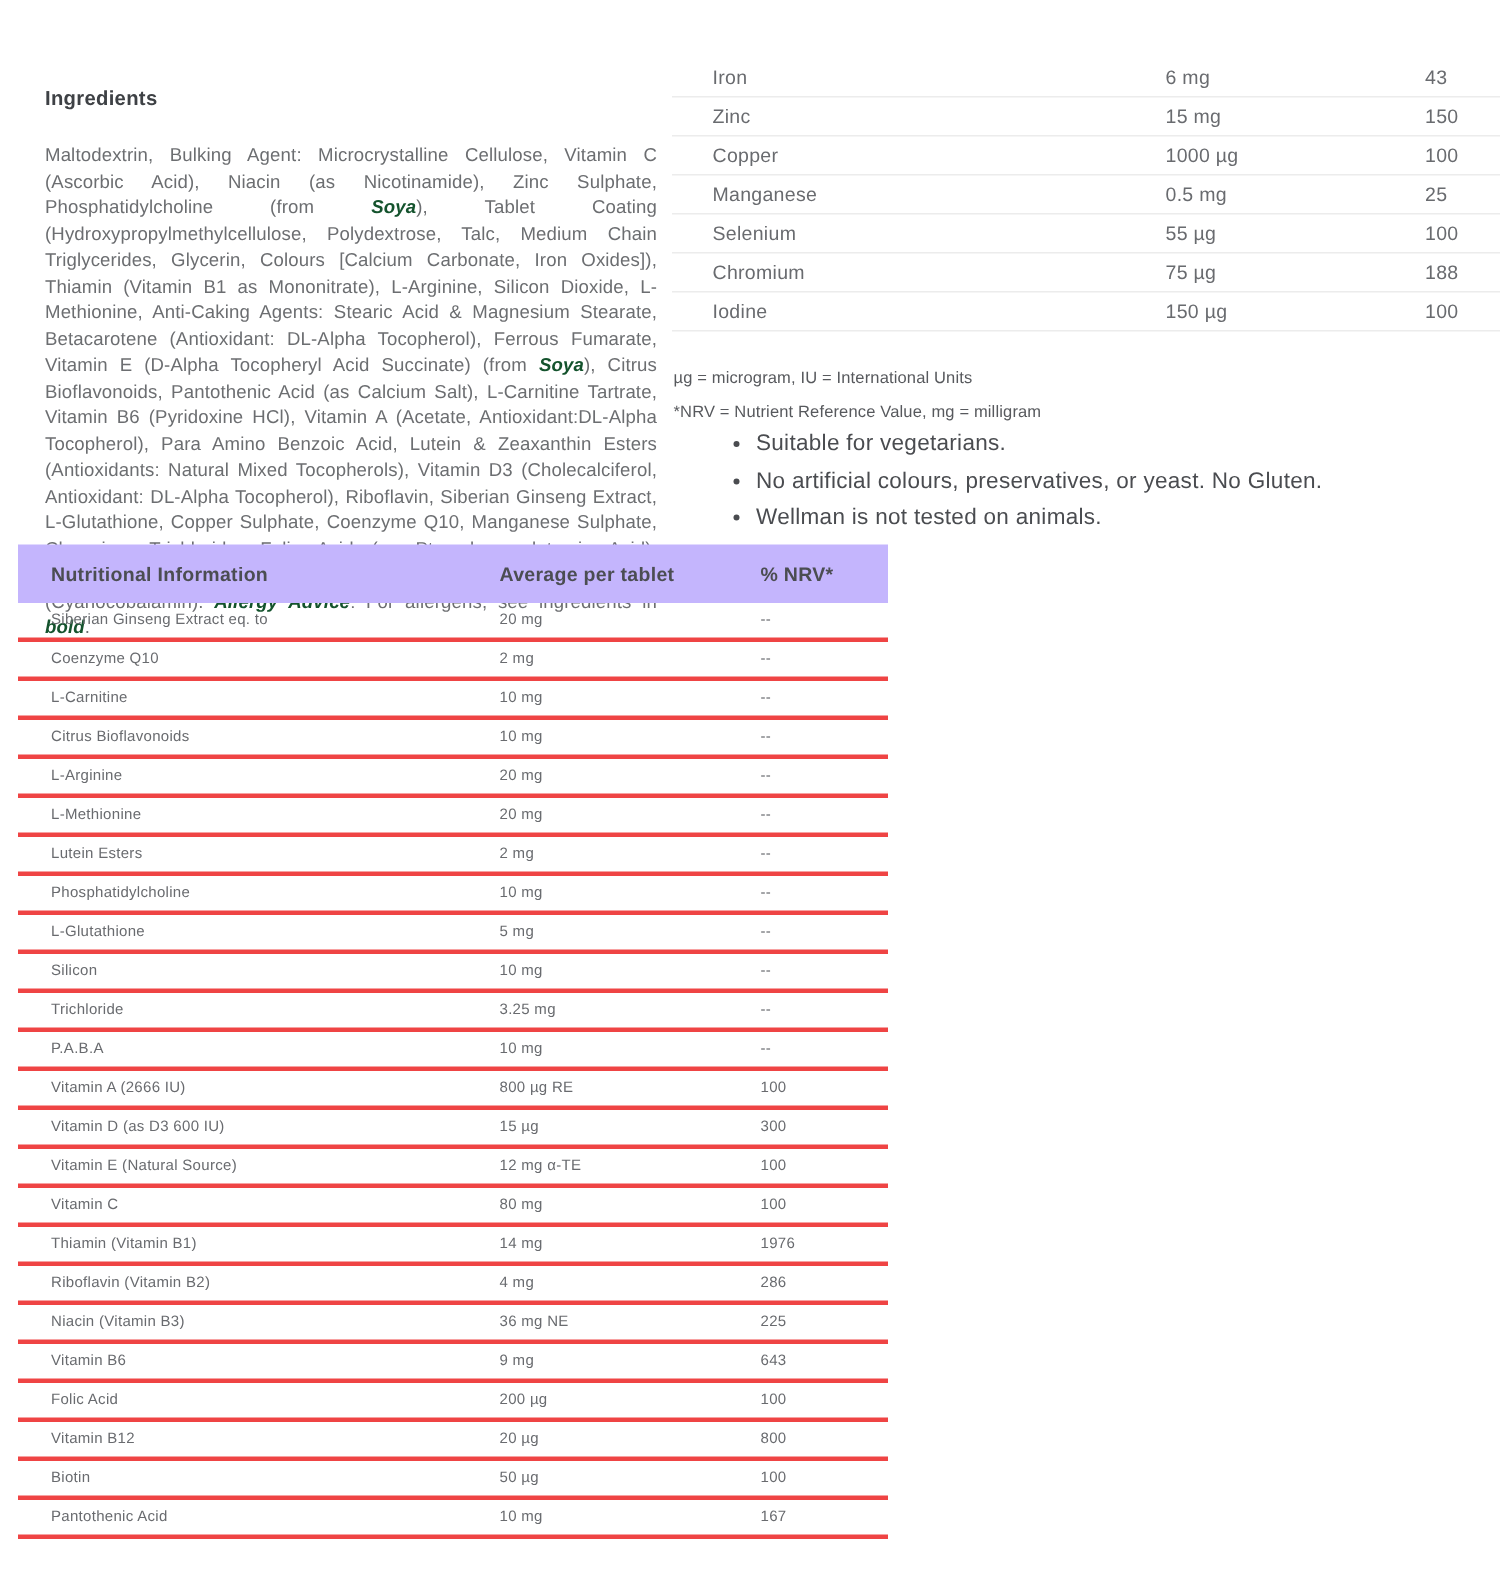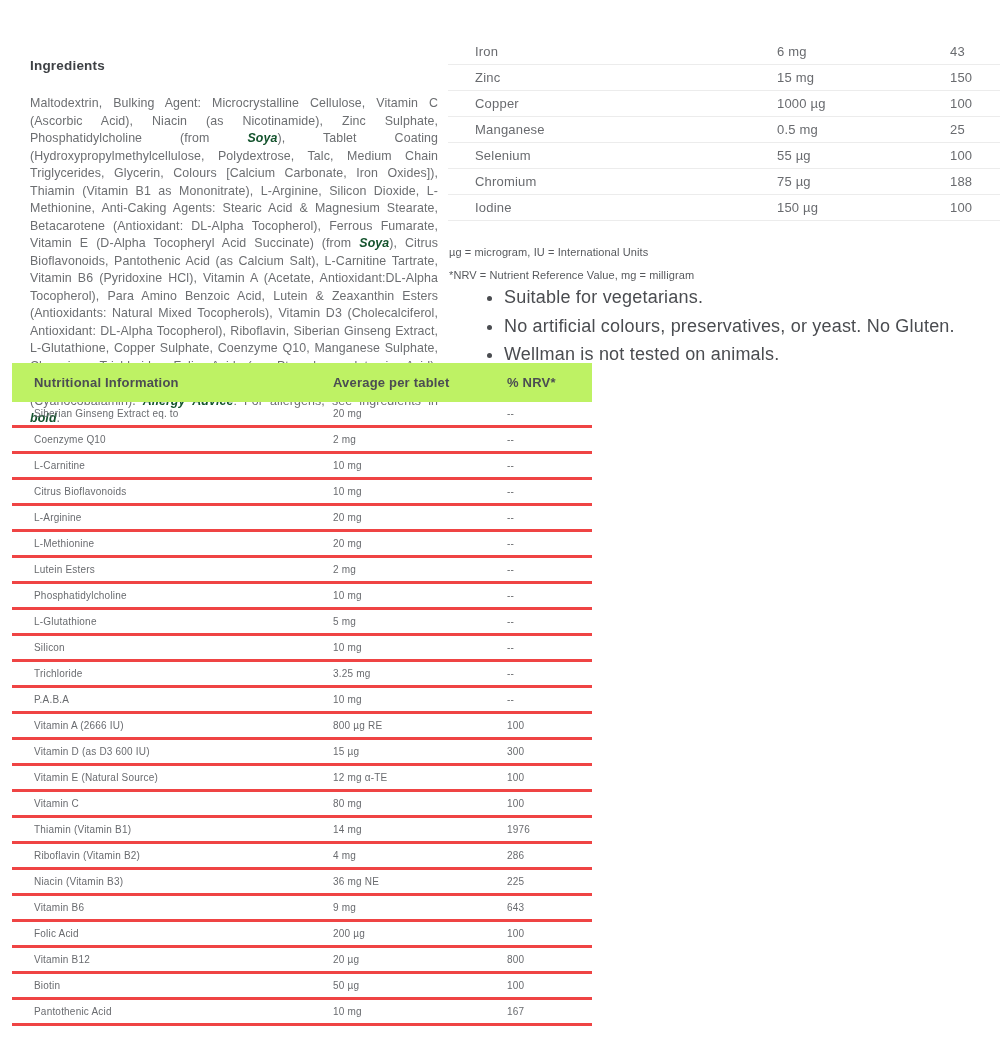--- a/index.html
+++ b/index.html
@@ -37,28 +37,28 @@
   .footnotes p {
     font-size:11px; color:#57595d; letter-spacing:.1px; margin-bottom:11px;
   }
 
   
   .bullets {
     position:absolute; left:462px; top:287px; width:520px;
     list-style:disc; padding-left:42px;
   }
   .bullets li {
-    font-size:18px; color:#4a4c50; letter-spacing:.2px; margin-bottom:7.5px;
+    font-size:15px; color:#4a4c50; letter-spacing:.2px; margin-bottom:7.5px;
   }
 
   
   .nutrition { position:absolute; left:12px; top:363px; width:580px; }
   .nutrition .nhead {
     display:grid; grid-template-columns:321px 174px 1fr;
-    align-items:center; height:39px; background:#bef264;
+    align-items:center; height:39px; background:#c4b5fd;
     font-size:13px; font-weight:bold; color:#4b4d52; letter-spacing:.2px;
   }
   .nutrition .nhead .cell-name { padding-left:22px; }
   .nutrition .nrow {
     display:grid; grid-template-columns:321px 174px 1fr;
     align-items:center; height:26px;
     border-bottom:3px solid #ef4444;
     font-size:10px; color:#696b6f; letter-spacing:.2px;
   }
   .nutrition .nrow .cell-name { padding-left:22px; }

